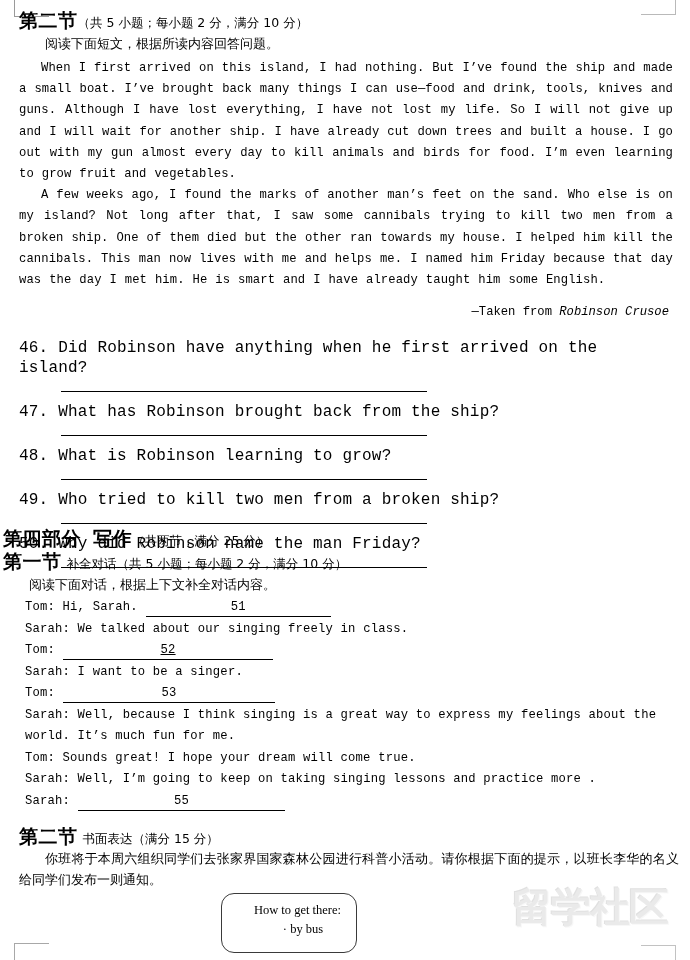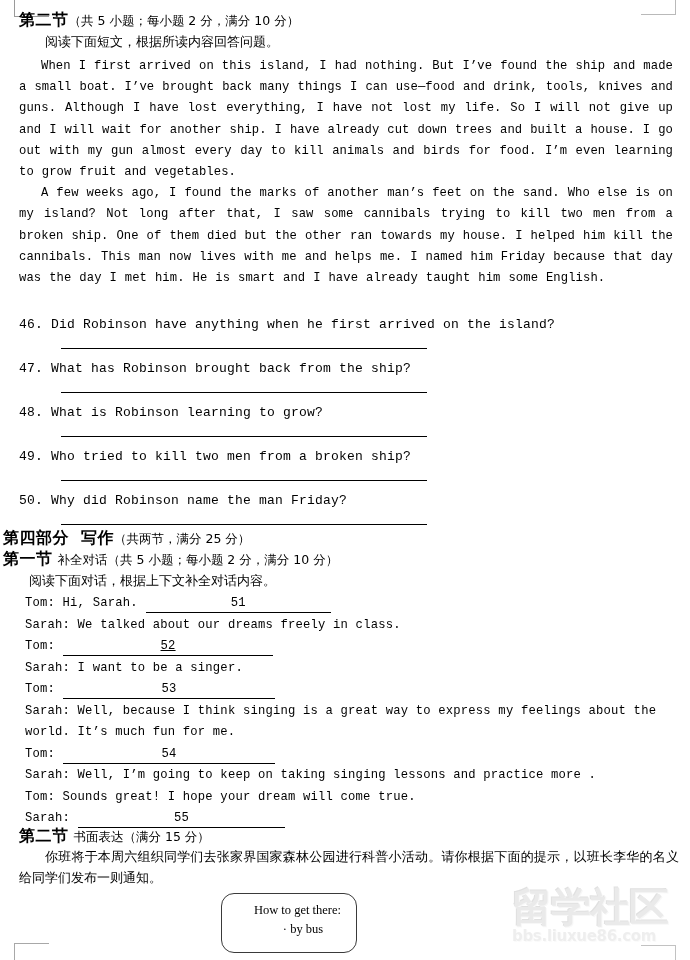--- a/index.html
+++ b/index.html
@@ -17,36 +17,36 @@
   
   .cmark{position:absolute;width:34px;height:26px;pointer-events:none;}
   .cmark.tl{left:14px;top:-10px;border-left:1px solid #9a9a9a;border-bottom:1px solid #9a9a9a;}
   .cmark.tr{right:14px;top:-12px;border-right:1px solid #b9b9b9;border-bottom:1px solid #b9b9b9;}
   .cmark.bl{left:14px;bottom:-10px;border-left:1px solid #a8a8a8;border-top:1px solid #a8a8a8;}
   .cmark.br{right:14px;bottom:-12px;border-right:1px solid #c2c2c2;border-top:1px solid #c2c2c2;}
 
   
   .cn{font-family:"DejaVu Sans","Liberation Sans",sans-serif;}
   .hdr{font-size:13px;line-height:20px;margin:0;padding:0;}
-  .hdr b{font-weight:bold;font-size:16px;letter-spacing:.5px;text-align:center;}
+  .hdr b{font-weight:bold;font-size:19px;letter-spacing:.5px;text-align:center;}
   .hdr .lite{font-size:12.5px;}
   .sub-instr{font-size:13px;line-height:21px;text-indent:26px;margin:0;}
 
   
   .para{
     font-size:12.2px;line-height:21.2px;
     text-align:justify;text-align-last:left;
     margin:0;letter-spacing:.1px;word-spacing:.5px;
   }
   .para.ind{text-indent:22px;}
   .attrib{font-size:12.2px;line-height:21px;text-align:right;margin:0;padding-right:4px;}
   .attrib i{font-style:italic;}
 
   
-  .q{font-size:13px;line-height:20px;margin:0;letter-spacing:.2px;}
+  .q{font-size:16px;line-height:20px;margin:0;letter-spacing:.2px;}
   .ansline{height:1px;background:#000;margin:13px 0 10px 42px;width:366px;}
   .dlg-wrap{font-size:12.2px;line-height:21.5px;margin:0;letter-spacing:.2px;}
   .blank{
     display:inline-block;position:relative;
     border-bottom:1px solid #000;
     text-align:center;vertical-align:baseline;
     height:17px;line-height:17px;
   }
 
   
@@ -93,20 +93,21 @@
     <p class="hdr cn"><b>第二节</b><span class="lite">（共 5 小题；每小题 2 分，满分 10 分）</span></p>
 
     <p class="sub-instr cn">阅读下面短文，根据所读内容回答问题。</p>
 
     <div style="height:4px"></div>
 
     <p class="para ind">When I first arrived on this island, I had nothing. But I’ve found the ship and made a small boat. I’ve brought back many things I can use—food and drink, tools, knives and guns. Although I have lost everything, I have not lost my life. So I will not give up and I will wait for another ship. I have already cut down trees and built a house. I go out with my gun almost every day to kill animals and birds for food. I’m even learning to grow fruit and vegetables.</p>
     <p class="para ind">A few weeks ago, I found the marks of another man’s feet on the sand. Who else is on my island? Not long after that, I saw some cannibals trying to kill two men from a broken ship. One of them died but the other ran towards my house. I helped him kill the cannibals. This man now lives with me and helps me. I named him Friday because that day was the day I met him. He is smart and I have already taught him some English.</p>
 
     <div style="height:11px"></div>
+    <p class="attrib"><span>—Taken from </span><i>Robinson Crusoe</i></p>
 
     <div style="height:15px"></div>
 
     <p class="q">46. Did Robinson have anything when he first arrived on the island?</p>
     <div class="ansline"></div>
     <p class="q">47. What has Robinson brought back from the ship?</p>
     <div class="ansline"></div>
     <p class="q">48. What is Robinson learning to grow?</p>
     <div class="ansline"></div>
     <p class="q">49. Who tried to kill two men from a broken ship?</p>
@@ -118,40 +119,38 @@
   <div style="position:absolute;left:3px;top:528px;width:654px;">
 
     <p class="hdr cn"><b>第四部分</b><b style="padding-left:12px">写作</b><span class="lite">（共两节，满分 25 分）</span></p>
 
     <p class="hdr cn"><b>第一节</b><span class="lite" style="padding-left:5px">补全对话</span><span class="lite">（共 5 小题；每小题 2 分，满分 10 分）</span></p>
 
     <p class="sub-instr cn">阅读下面对话，根据上下文补全对话内容。</p>
 
     <div id="dialogue" style="padding-left:22px;padding-top:2px">
         <p class="dlg-wrap"><span>Tom:</span><span> Hi, Sarah.</span><span class="blank" style="width: 185px; margin-left: 8px;">51</span></p>
-        <p class="dlg-wrap"><span>Sarah:</span><span> We talked about our dreams freely in class.</span></p>
+        <p class="dlg-wrap"><span>Sarah:</span><span> We talked about our singing freely in class.</span></p>
         <p class="dlg-wrap"><span>Tom:</span><span class="blank" style="width: 210px; margin-left: 8px; text-decoration: underline;">52</span></p>
         <p class="dlg-wrap"><span>Sarah:</span><span> I want to be a singer.</span></p>
         <p class="dlg-wrap"><span>Tom:</span><span class="blank" style="width: 212px; margin-left: 8px;">53</span></p>
         <p class="dlg-wrap"><span>Sarah:</span><span> Well, because I think singing is a great way to express my feelings about the world. It’s much fun for me.</span></p>
-        <p class="dlg-wrap"><span>Tom:</span><span class="blank" style="width: 212px; margin-left: 8px;">54</span></p>
+        <p class="dlg-wrap"><span>Tom:</span><span> Sounds great! I hope your dream will come true.</span></p>
         <p class="dlg-wrap"><span>Sarah:</span><span> Well, I’m going to keep on taking singing lessons and practice more .</span></p>
-        <p class="dlg-wrap"><span>Tom:</span><span> Sounds great! I hope your dream will come true.</span></p>
         <p class="dlg-wrap"><span>Sarah:</span><span class="blank" style="width: 207px; margin-left: 8px;">55</span></p>
       </div>
   </div>
 
   <div style="position:absolute;left:19px;top:826px;width:660px;">
     <p class="hdr cn"><b>第二节</b><span class="lite" style="padding-left:5px">书面表达</span><span class="lite">（满分 15 分）</span></p>
     <p class="cn" style="font-size:13px;line-height:21px;text-indent:26px;margin:0;text-align:justify;font-family:Liberation Mono, monospace;">你班将于本周六组织同学们去张家界国家森林公园进行科普小活动。请你根据下面的提示，以班长李华的名义给同学们发布一则通知。</p>
   </div>
 
   <div class="tipbox">
     <div>How to get there:</div>
     <div class="bullet">· by bus</div>
   </div>
 
   <div class="wm">
     <div class="wm-cn">留学社区</div>
-    <div class="wm-url">bbs.liuxue86.com</div>
   </div>
 
 </div>
 
 </body></html>

